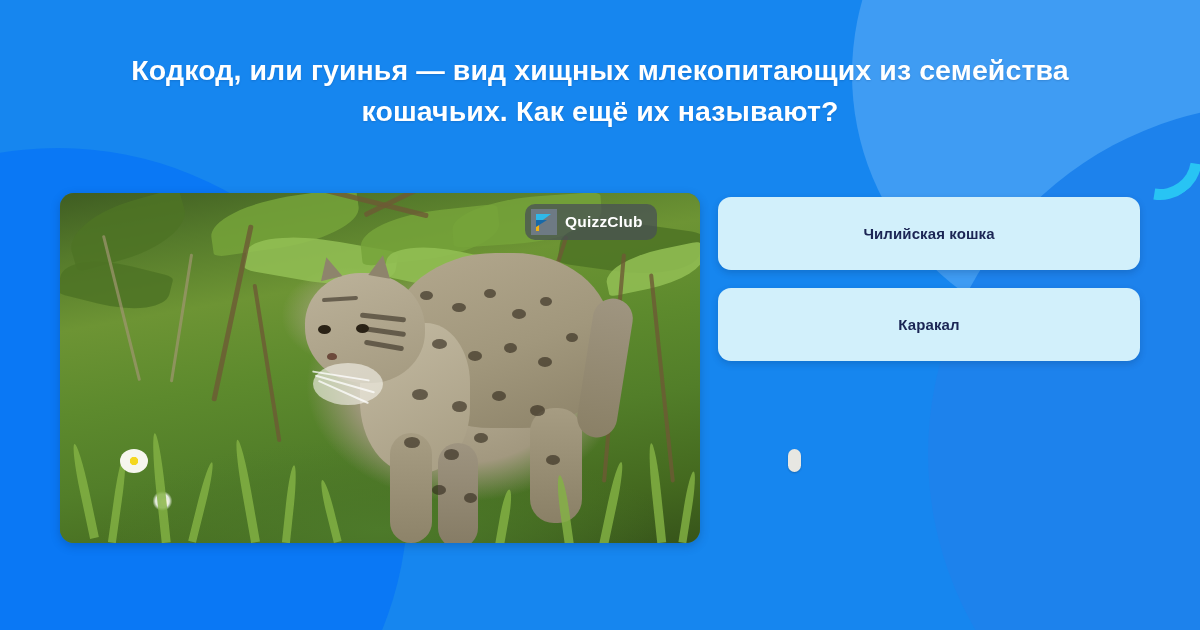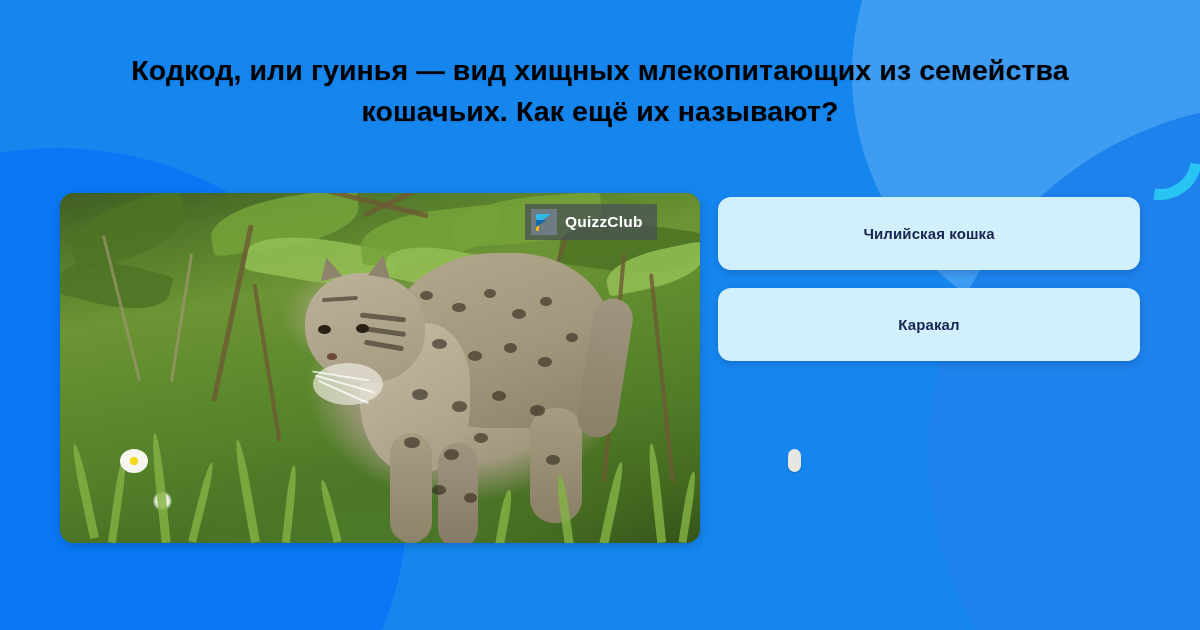--- a/index.html
+++ b/index.html
@@ -27,21 +27,21 @@
   .arc-cyan{
     position:absolute;left:1118px;top:116px;width:62px;height:62px;
     border:11px solid #28c4f4;border-radius:50%;
     border-top-color:transparent;border-right-color:transparent;border-left-color:transparent;
     transform:rotate(-36deg);
   }
 
   
   .title{
     position:absolute;left:100px;top:50px;width:1000px;
-    text-align:center;color:#000000;font-size:28.5px;font-weight:bold;
+    text-align:center;color:#ffffff;font-size:28.5px;font-weight:bold;
     line-height:41px;letter-spacing:.1px;
     text-shadow:0 1px 2px rgba(0,40,90,.18);
   }
 
   
   .photo-card{
     position:absolute;left:60px;top:193px;width:640px;height:350px;
     border-radius:14px;overflow:hidden;
     box-shadow:0 3px 10px rgba(0,35,80,.25);
     background:#5e7a3a;
@@ -70,21 +70,21 @@
   .cat-eye{position:absolute;width:13px;height:9px;border-radius:50%;background:#2a2216;}
   .cat-nose{position:absolute;width:10px;height:7px;border-radius:50% 50% 45% 45%;background:#6c4a3c;}
   .cat-ear{position:absolute;width:0;height:0;border-left:11px solid transparent;border-right:11px solid transparent;border-bottom:22px solid #8e846c;}
   .whisk{position:absolute;height:1.5px;background:rgba(255,255,255,.75);border-radius:1px;}
   .cat-stripe{position:absolute;background:rgba(40,33,22,.55);border-radius:3px;}
 
   
   .watermark{
     position:absolute;left:465px;top:11px;height:36px;
     display:flex;align-items:center;gap:8px;
-    padding:0 14px 0 6px;background:rgba(70,78,86,.72);
+    padding:0 14px 0 6px;background:rgba(70,78,86,.72);border-radius:10px;
   }
   .wm-logo{
     position:relative;width:26px;height:26px;background:#6e7a84;flex:0 0 auto;overflow:hidden;
   }
   .wm-logo .flag{
     position:absolute;left:5px;top:5px;width:0;height:0;
     border-left:15px solid #2fb8e8;border-bottom:11px solid transparent;
   }
   .wm-logo .flag2{
     position:absolute;left:5px;top:11px;width:0;height:0;

